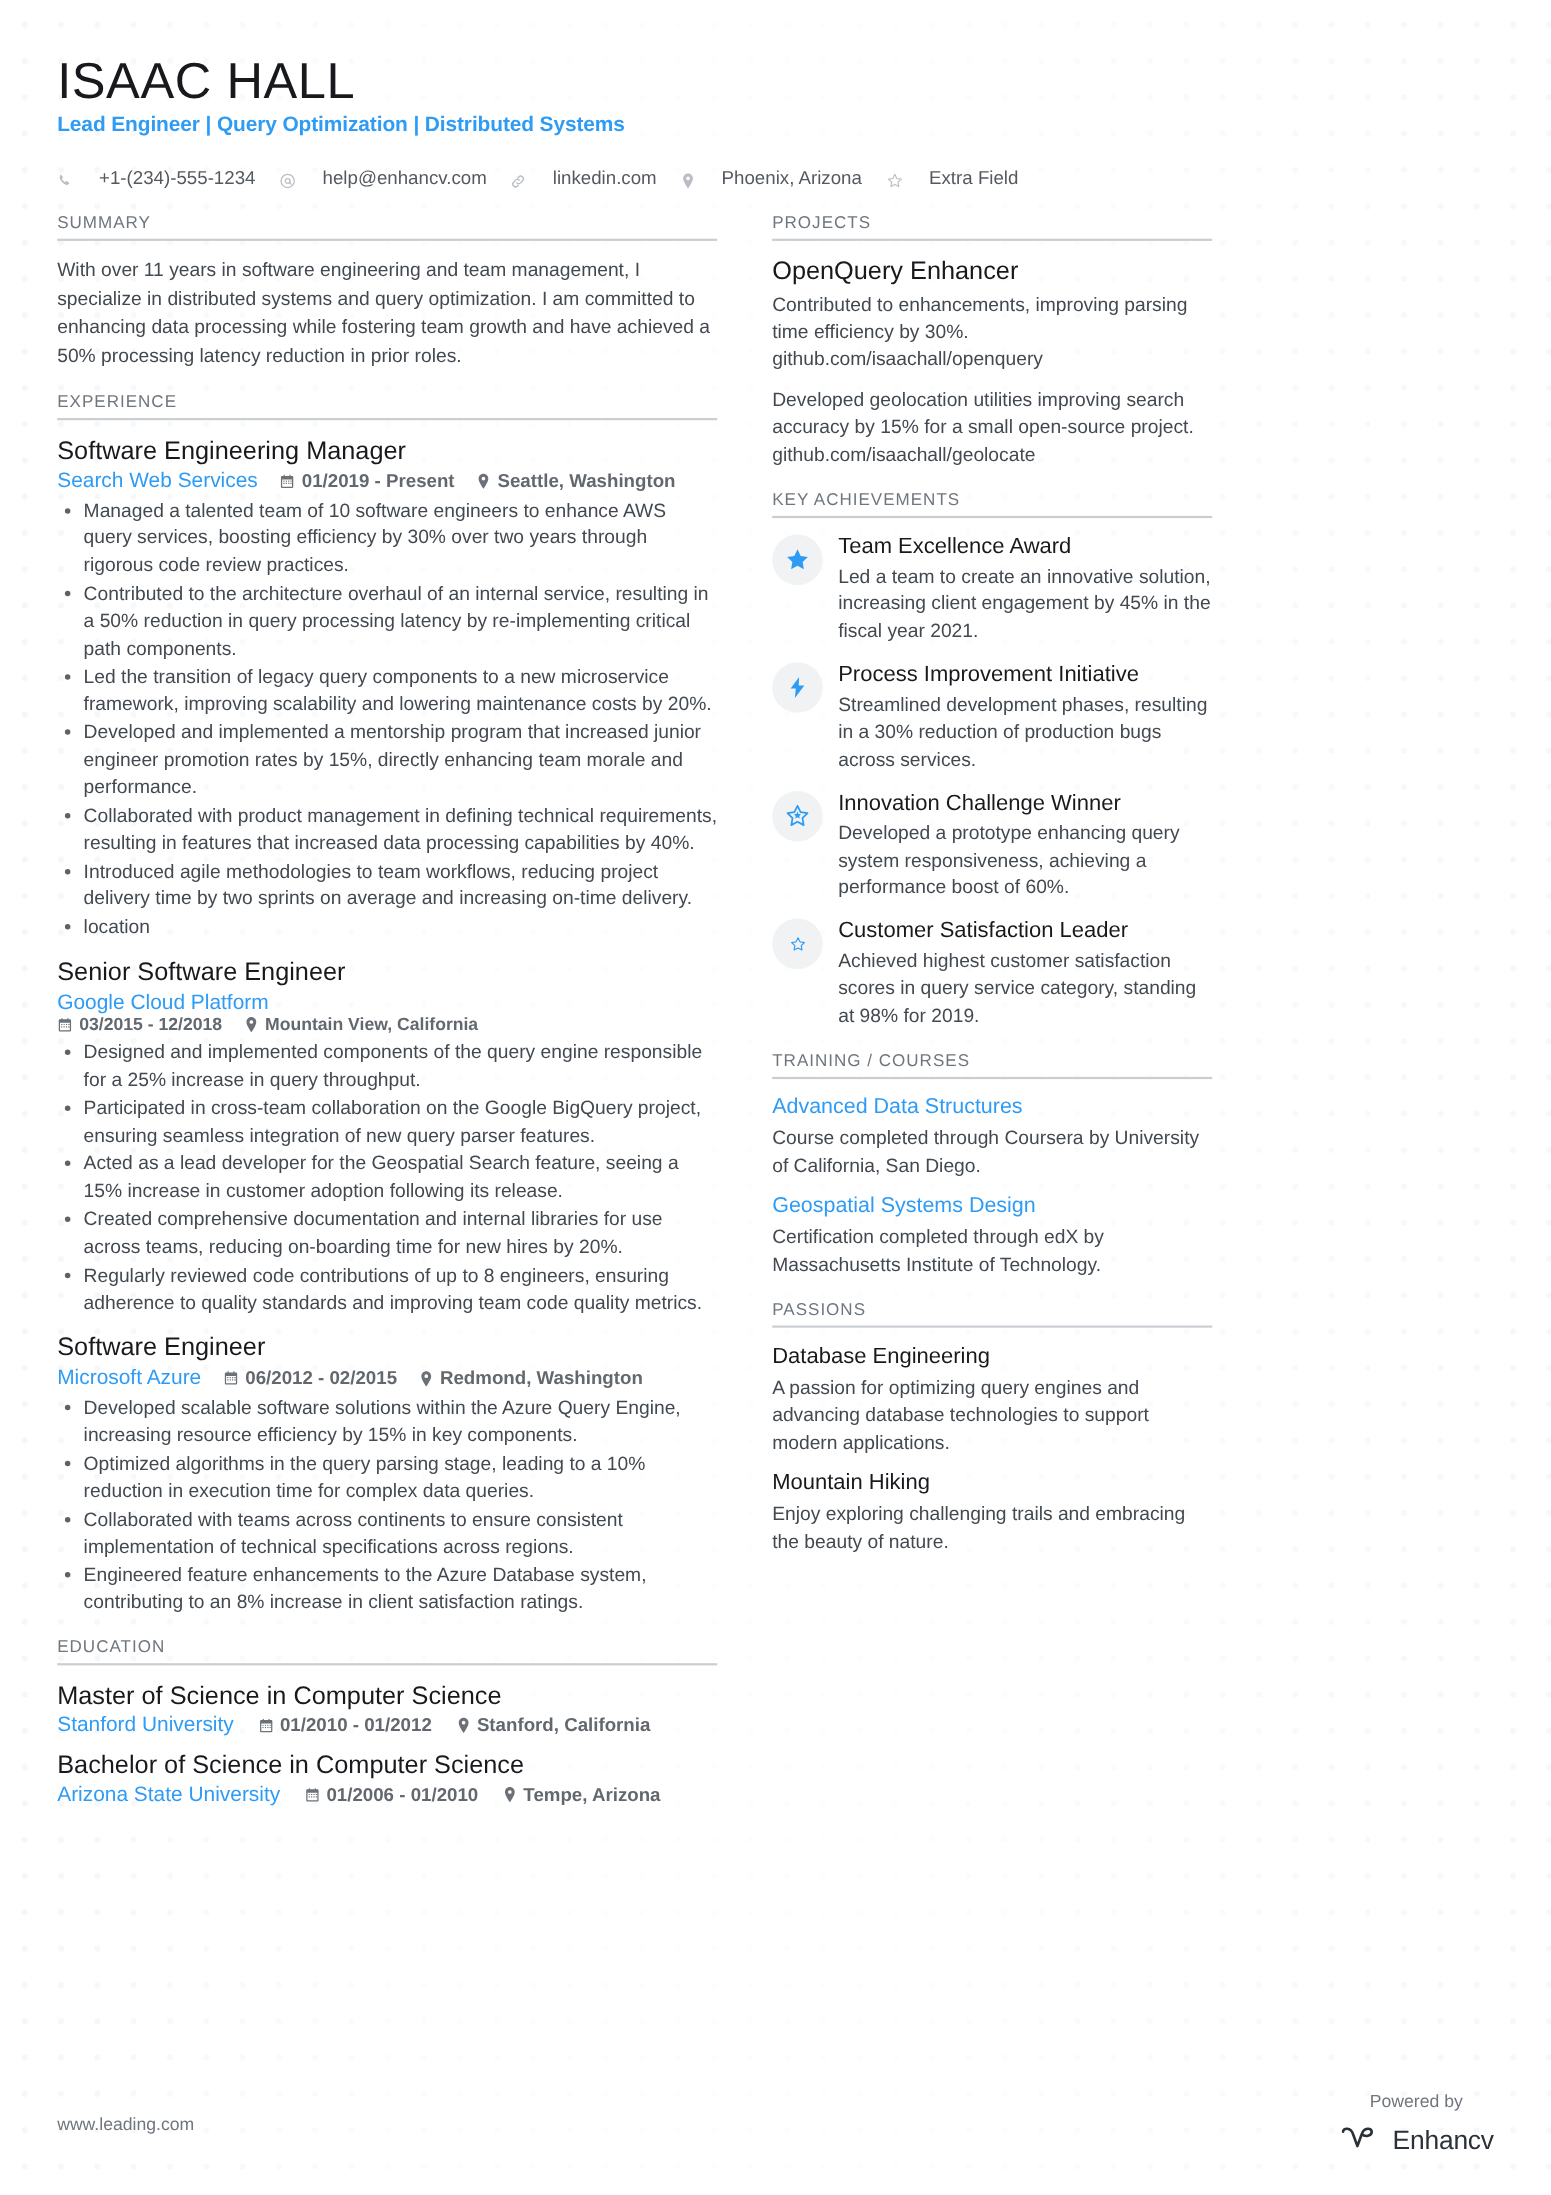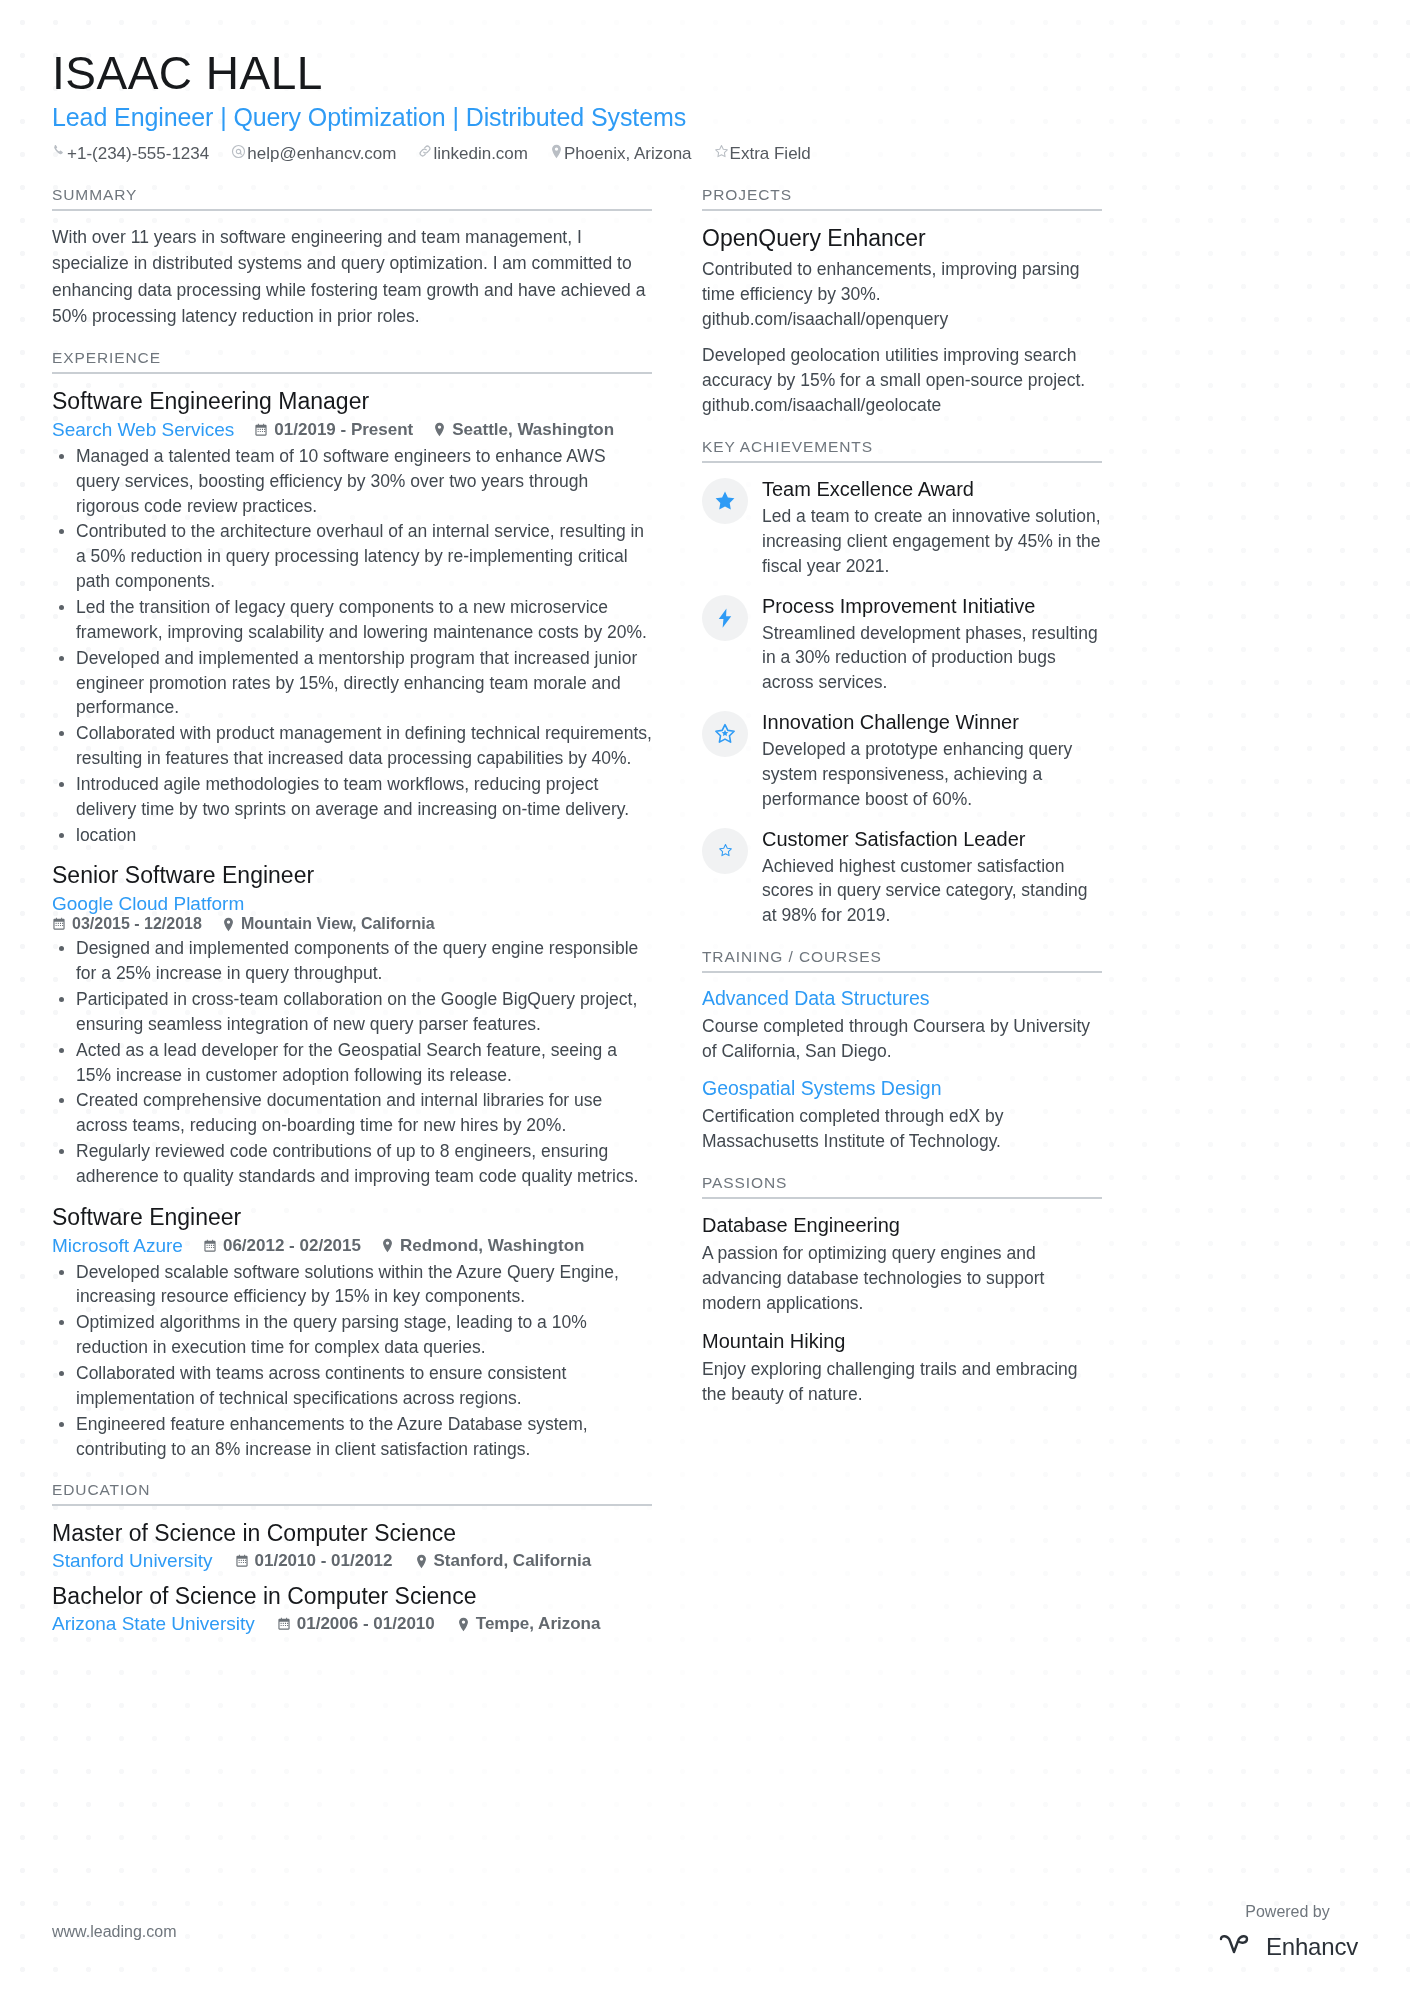--- a/index.html
+++ b/index.html
@@ -44,37 +44,37 @@
   
   .name {
     font-size: 46px;
     font-weight: 400;
     letter-spacing: 0.5px;
     color: #17191c;
     line-height: 1.12;
     margin-bottom: 2px;
   }
   .headline {
-    font-size: 25px;
-    font-weight: 400;
+    font-size: 19px;
+    font-weight: 700;
     color: #2e9bf5;
     line-height: 1.22;
-    margin-bottom: 12px;
+    margin-bottom: 27px;
     letter-spacing: -0.1px;
   }
   .contact-row {
     display: flex;
     flex-wrap: wrap;
     align-items: center;
     gap: 0 22px;
     font-size: 17px;
     color: #54595f;
     margin-bottom: 22px;
   }
-  .contact-item { display: flex; align-items: flex-start; gap: 1px; white-space: nowrap; }
+  .contact-item { display: flex; align-items: flex-end; gap: 24px; white-space: nowrap; }
   .contact-item .ci { color: #b9bec4; display: inline-flex; align-items: center; }
   .contact-item .ci svg { display: block; }
 
   
   .cols { display: flex; gap: 0; align-items: flex-start; }
   .col-left  { width: 600px; flex: 0 0 600px; }
   .col-gap   { width: 50px; flex: 0 0 50px; }
   .col-right { width: 400px; flex: 0 0 400px; }
 
   

